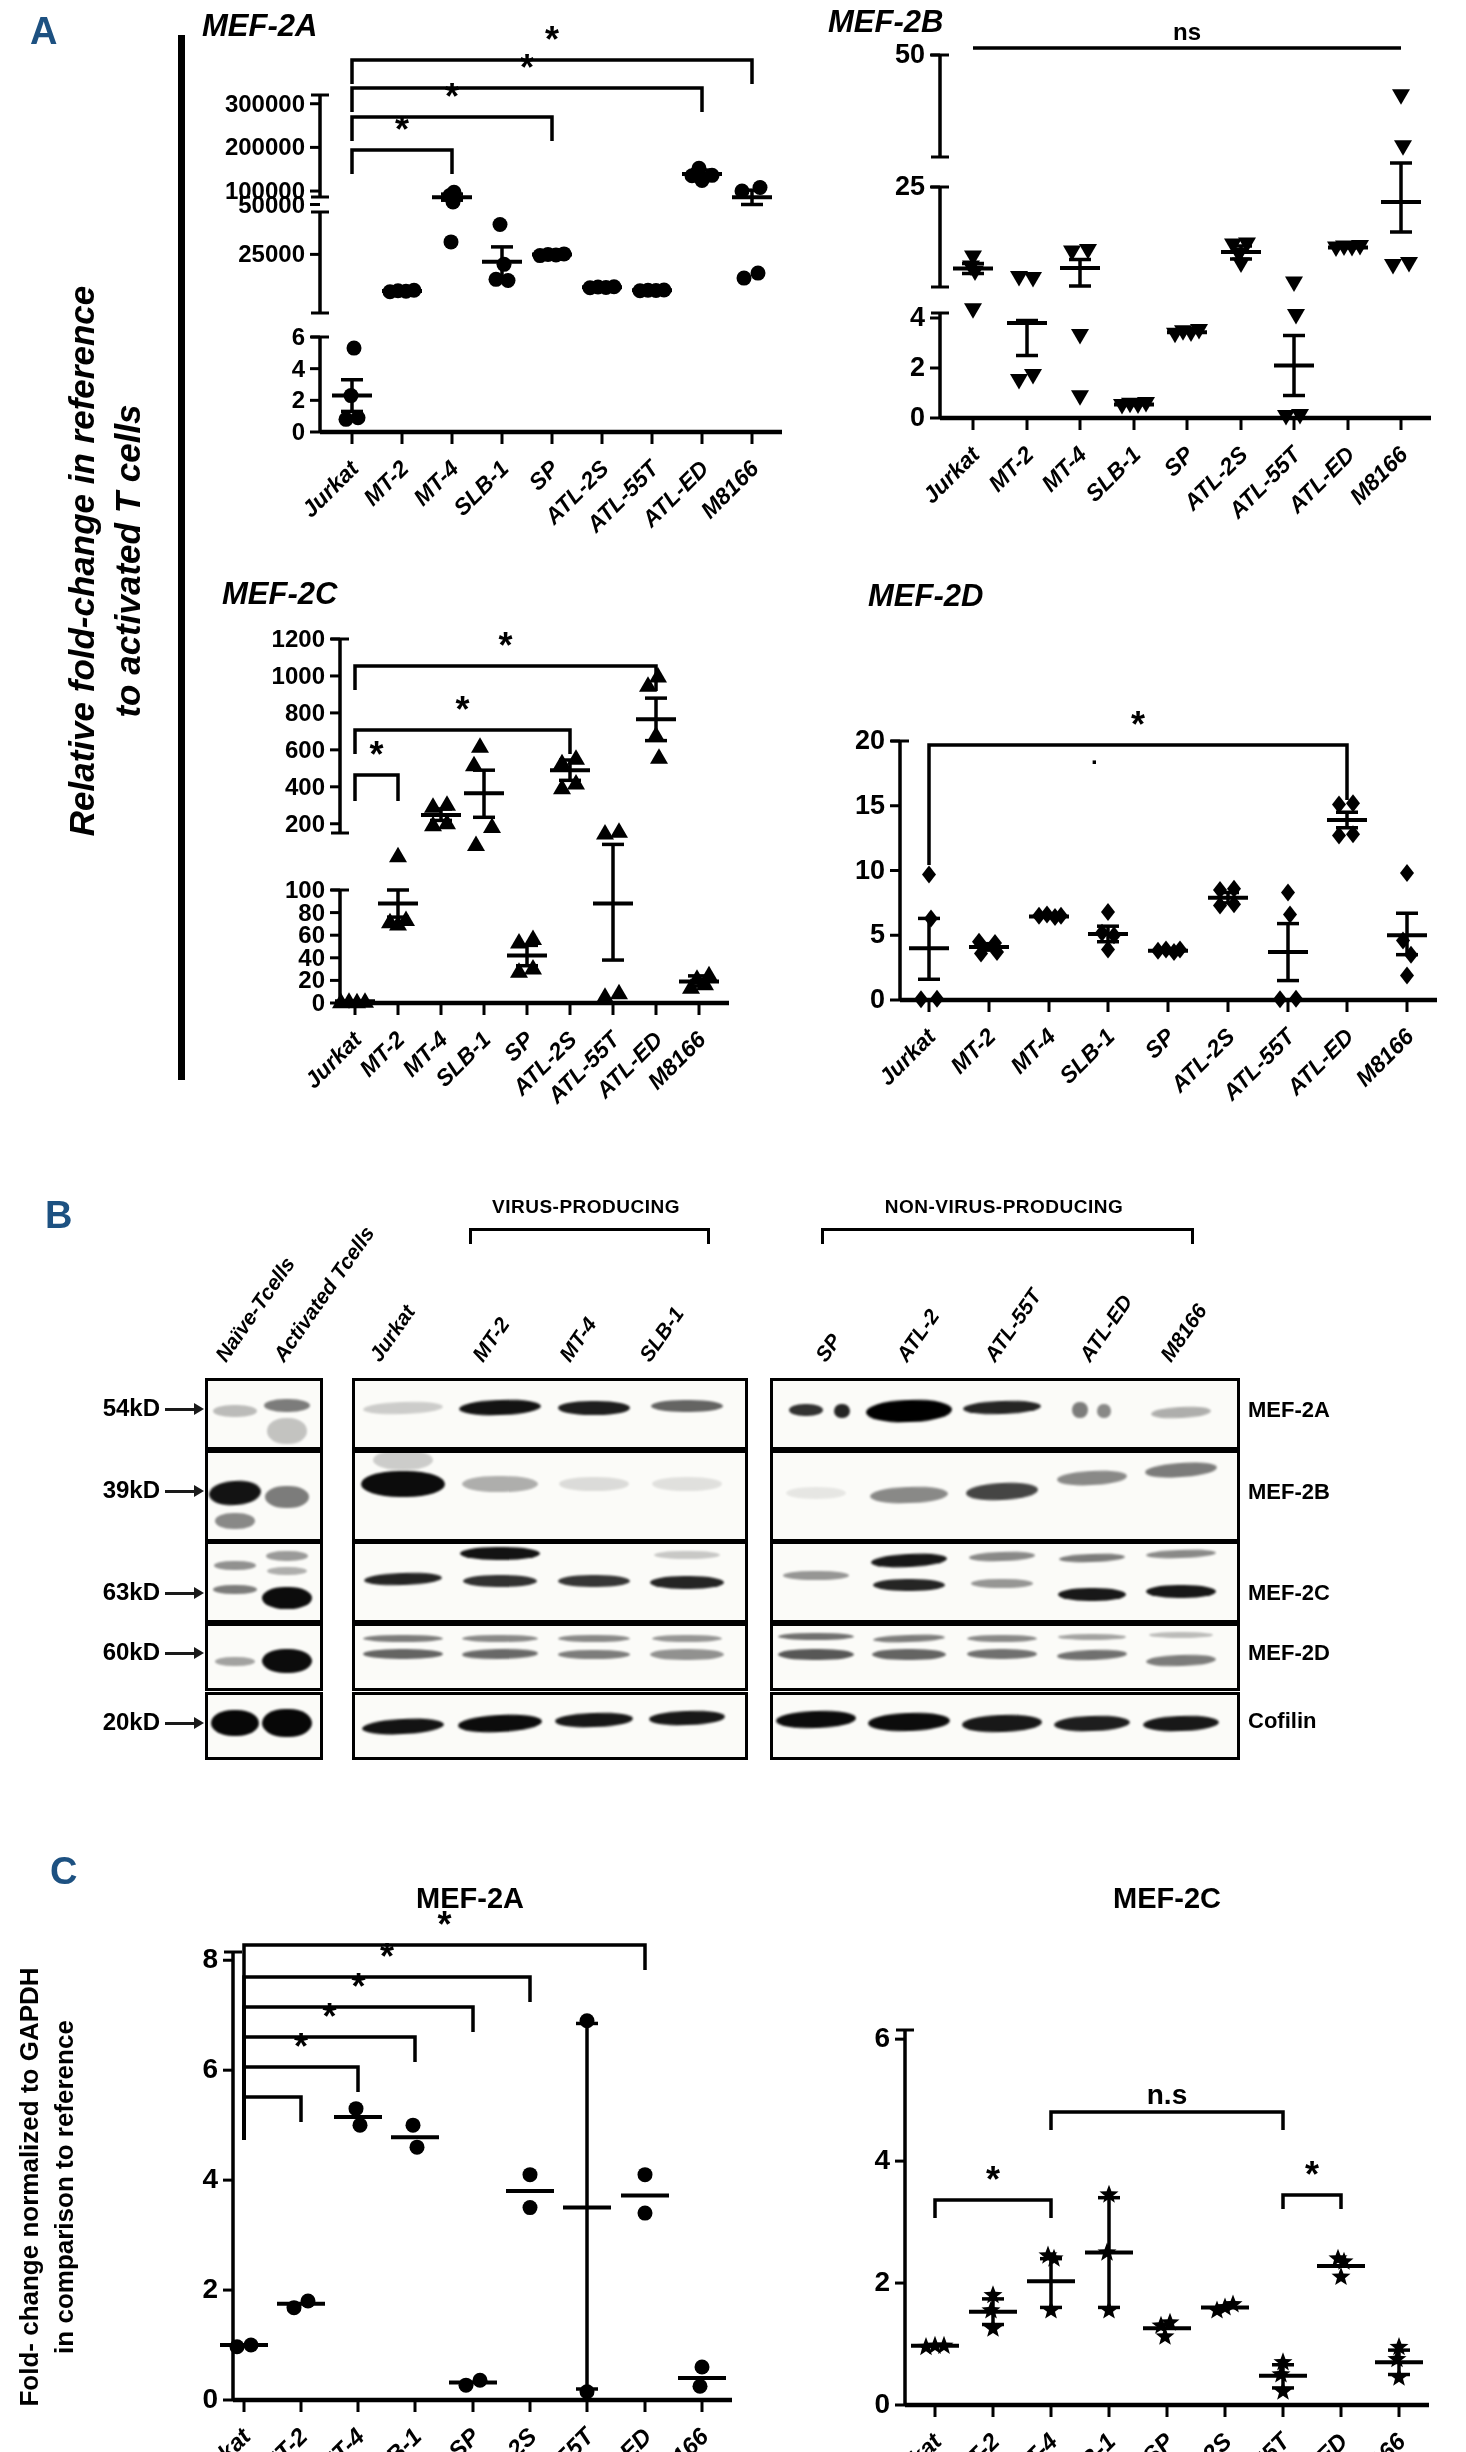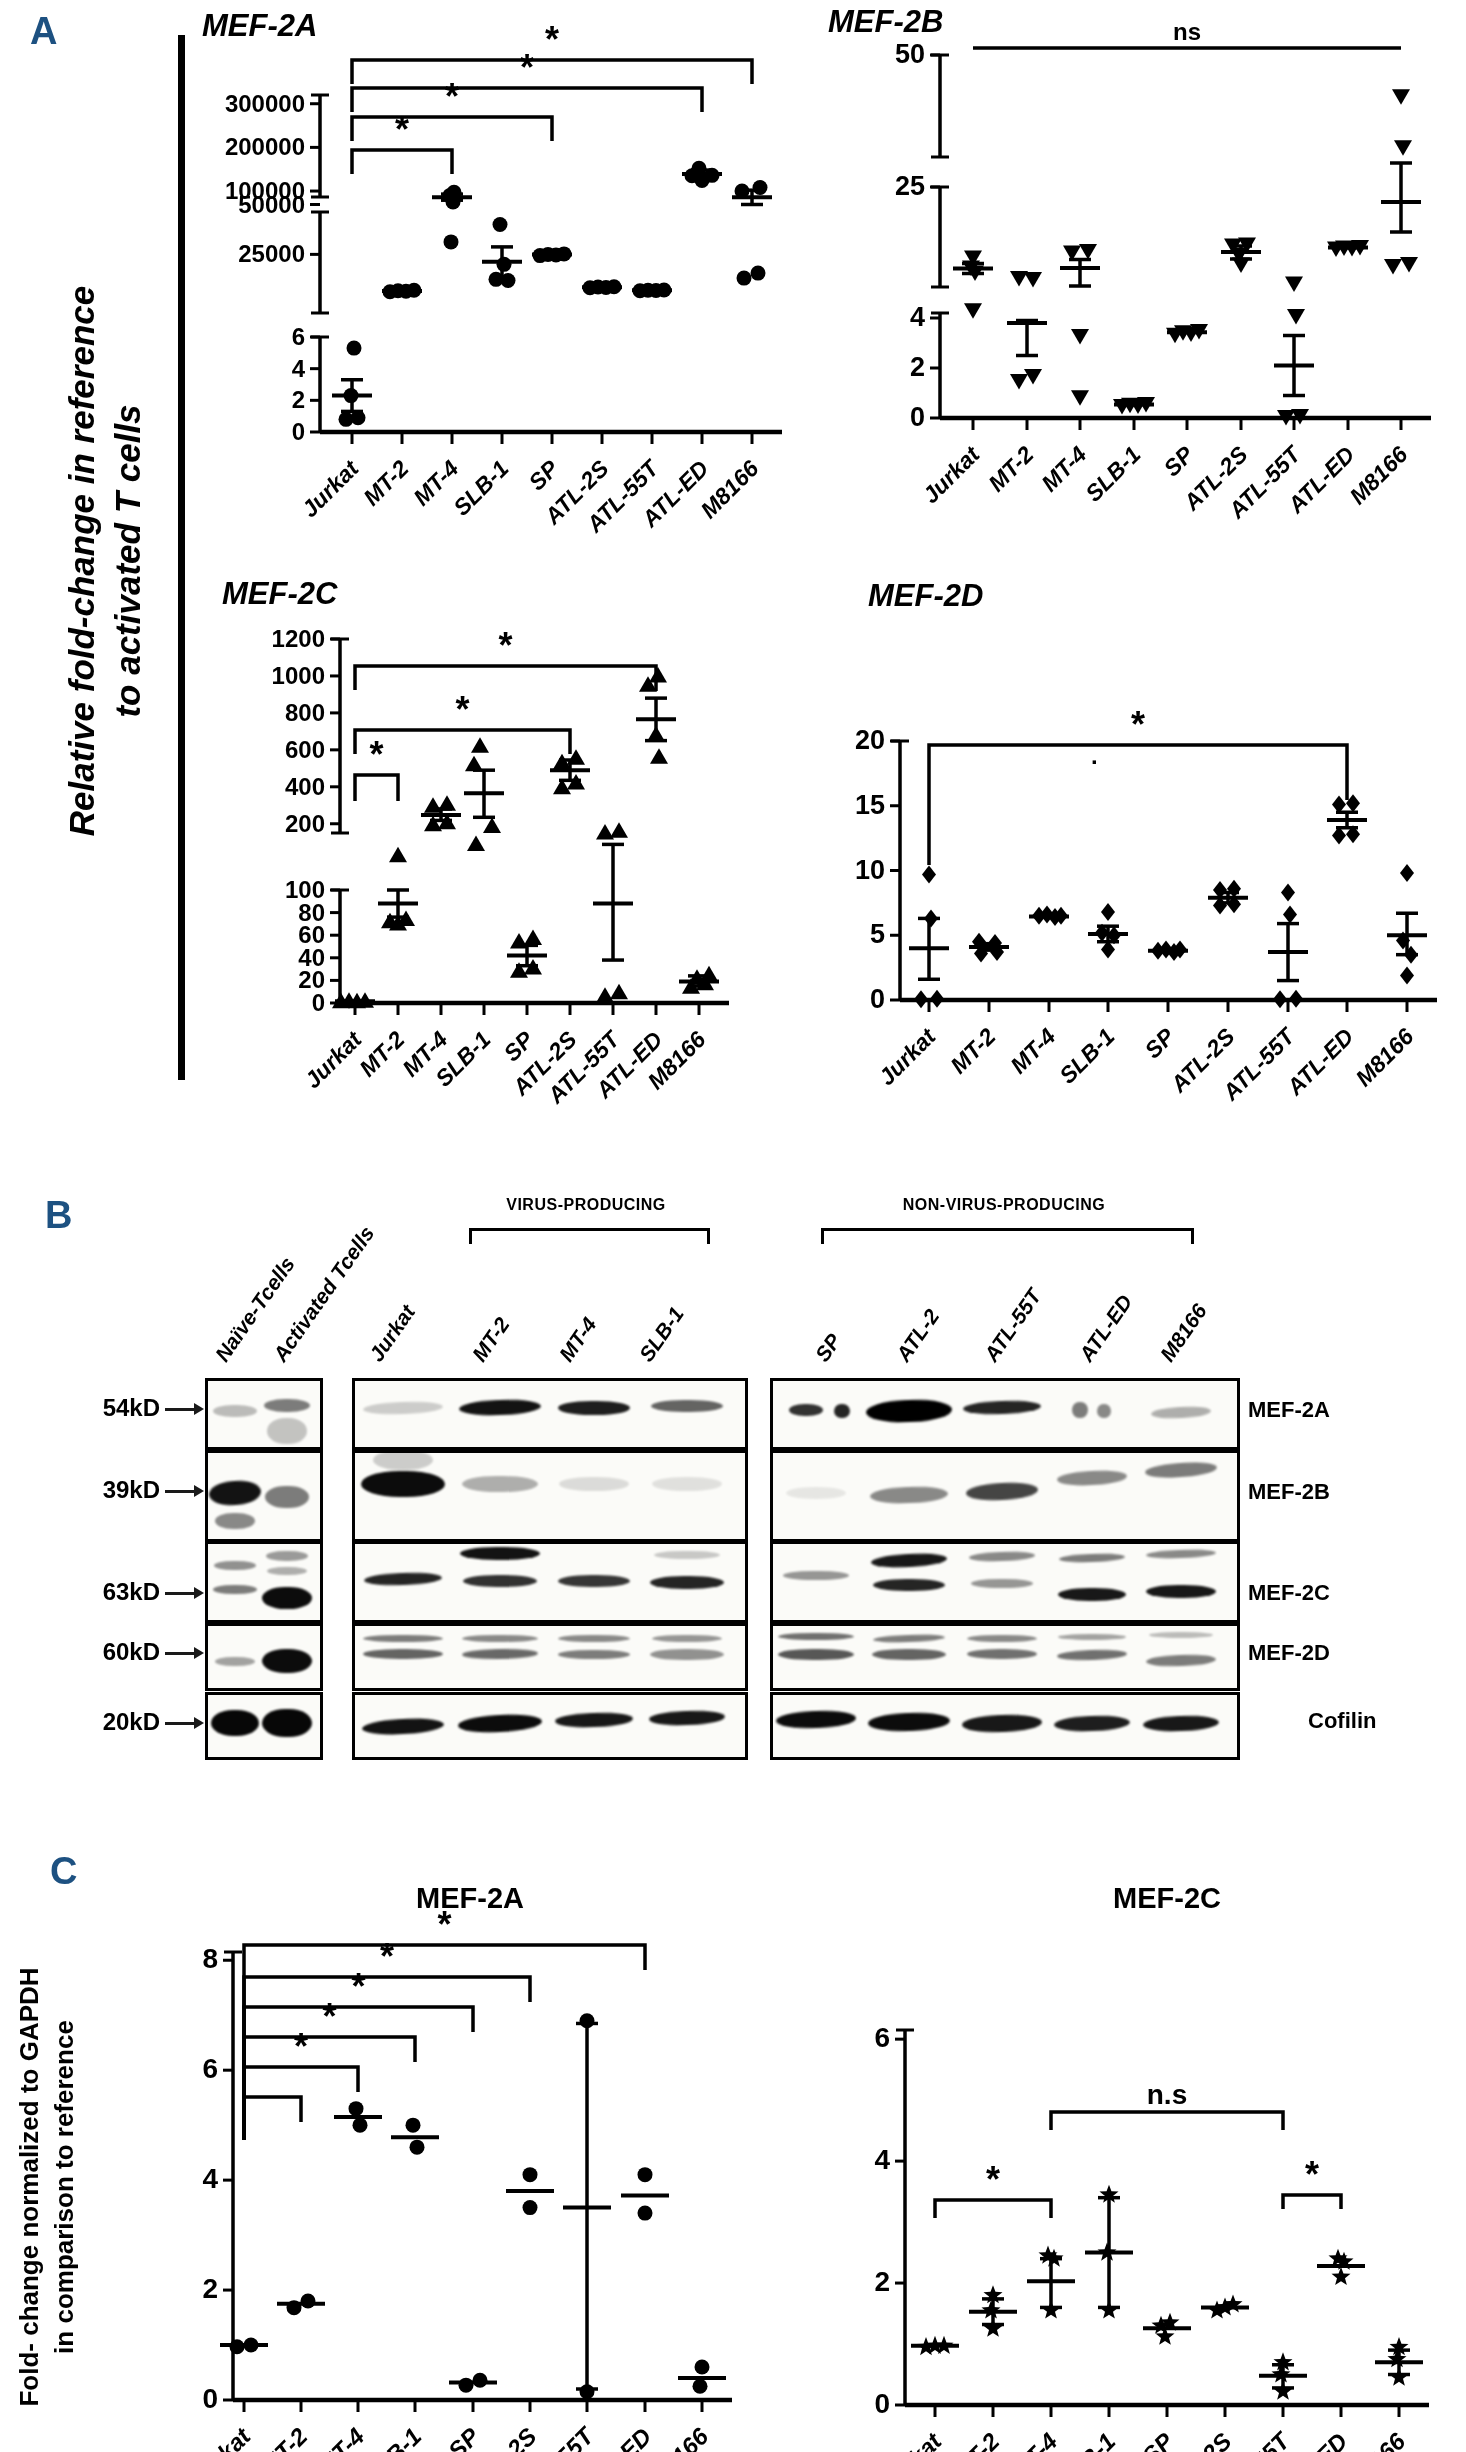--- a/index.html
+++ b/index.html
@@ -11,21 +11,21 @@
   .rot-label .l1,.rot-label .l2{display:block;white-space:nowrap;}
   #ylabel-a{left:-395px;top:515px;width:1000px;height:92px;
             font-weight:bold;font-style:italic;font-size:35px;line-height:1.3;color:#000;}
   #ylabel-c{left:-246px;top:2145px;width:600px;height:84px;
             font-weight:bold;font-size:26px;line-height:1.35;color:#000;}
   #abar{position:absolute;background:#000;}
   .blot-box{position:absolute;border:3px solid #000;background:#fbfbf8;overflow:hidden;}
   .band{position:absolute;background:#000;border-radius:50% / 55%;filter:blur(1.1px);}
   .lane-label{position:absolute;font-weight:bold;font-style:italic;font-size:21px;white-space:nowrap;
               transform:translateY(-100%) rotate(-55deg);transform-origin:0 100%;color:#000;}
-  .group-header{position:absolute;font-weight:bold;font-size:16px;transform:translateX(-50%);
+  .group-header{position:absolute;font-weight:bold;font-size:19px;transform:translateX(-50%);
                 letter-spacing:0.5px;color:#000;white-space:nowrap;}
   .group-bracket{position:absolute;border-top:3.5px solid #000;border-left:3.5px solid #000;
                  border-right:3.5px solid #000;height:13px;}
   .mw-label{position:absolute;left:88px;width:72px;text-align:right;font-weight:bold;font-size:24px;color:#000;}
   .mw-arrow-line{position:absolute;height:3px;background:#1a1a1a;}
   .mw-arrow-head{position:absolute;width:0;height:0;border-left:10px solid #1a1a1a;
                  border-top:6px solid transparent;border-bottom:6px solid transparent;}
   .row-label{position:absolute;font-weight:bold;font-size:22px;color:#000;white-space:nowrap;}
   .stray{position:absolute;font-weight:bold;font-size:24px;color:#000;}
   text{fill:#000;}
@@ -705,21 +705,21 @@
       <div class="mw-label" style="top: 1638px;">60kD</div>
       <div class="mw-arrow-line" style="left: 165px; top: 1651.5px; width: 30px;"></div>
       <div class="mw-arrow-head" style="left: 194px; top: 1647px;"></div>
       <div class="mw-label" style="top: 1708px;">20kD</div>
       <div class="mw-arrow-line" style="left: 165px; top: 1721.5px; width: 30px;"></div>
       <div class="mw-arrow-head" style="left: 194px; top: 1717px;"></div>
       <div class="row-label" style="left: 1248px; top: 1397px;">MEF-2A</div>
       <div class="row-label" style="left: 1248px; top: 1479px;">MEF-2B</div>
       <div class="row-label" style="left: 1248px; top: 1580px;">MEF-2C</div>
       <div class="row-label" style="left: 1248px; top: 1640px;">MEF-2D</div>
-      <div class="row-label" style="left: 1308px; top: 1708px;">Cofilin</div>
+      <div class="row-label" style="left: 1248px; top: 1708px;">Cofilin</div>
       <div class="blot-box" style="left: 205px; top: 1378px; width: 112px; height: 66px;"></div>
       <div class="blot-box" style="left: 205px; top: 1450px; width: 112px; height: 86px;"></div>
       <div class="blot-box" style="left: 205px; top: 1541px; width: 112px; height: 76px;"></div>
       <div class="blot-box" style="left: 205px; top: 1623px; width: 112px; height: 62px;"></div>
       <div class="blot-box" style="left: 205px; top: 1692px; width: 112px; height: 62px;"></div>
       <div class="blot-box" style="left: 352px; top: 1378px; width: 390px; height: 66px;"></div>
       <div class="blot-box" style="left: 352px; top: 1450px; width: 390px; height: 86px;"></div>
       <div class="blot-box" style="left: 352px; top: 1541px; width: 390px; height: 76px;"></div>
       <div class="blot-box" style="left: 352px; top: 1623px; width: 390px; height: 62px;"></div>
       <div class="blot-box" style="left: 352px; top: 1692px; width: 390px; height: 62px;"></div>

